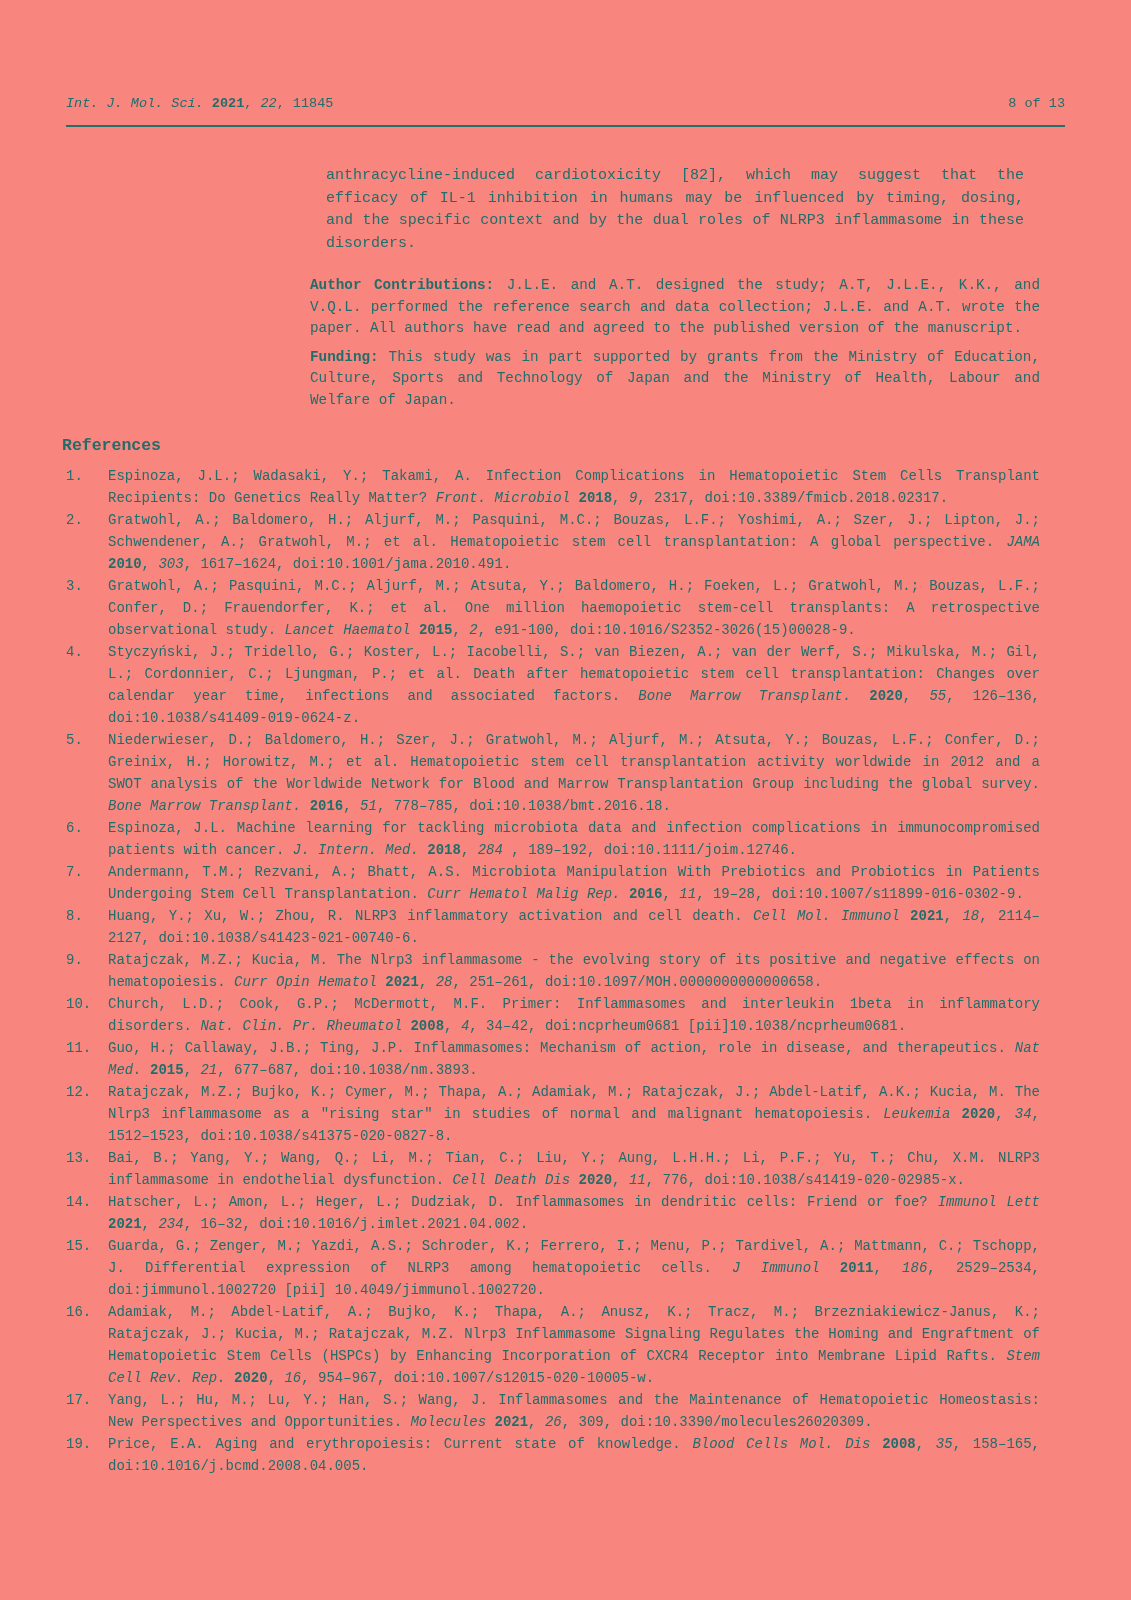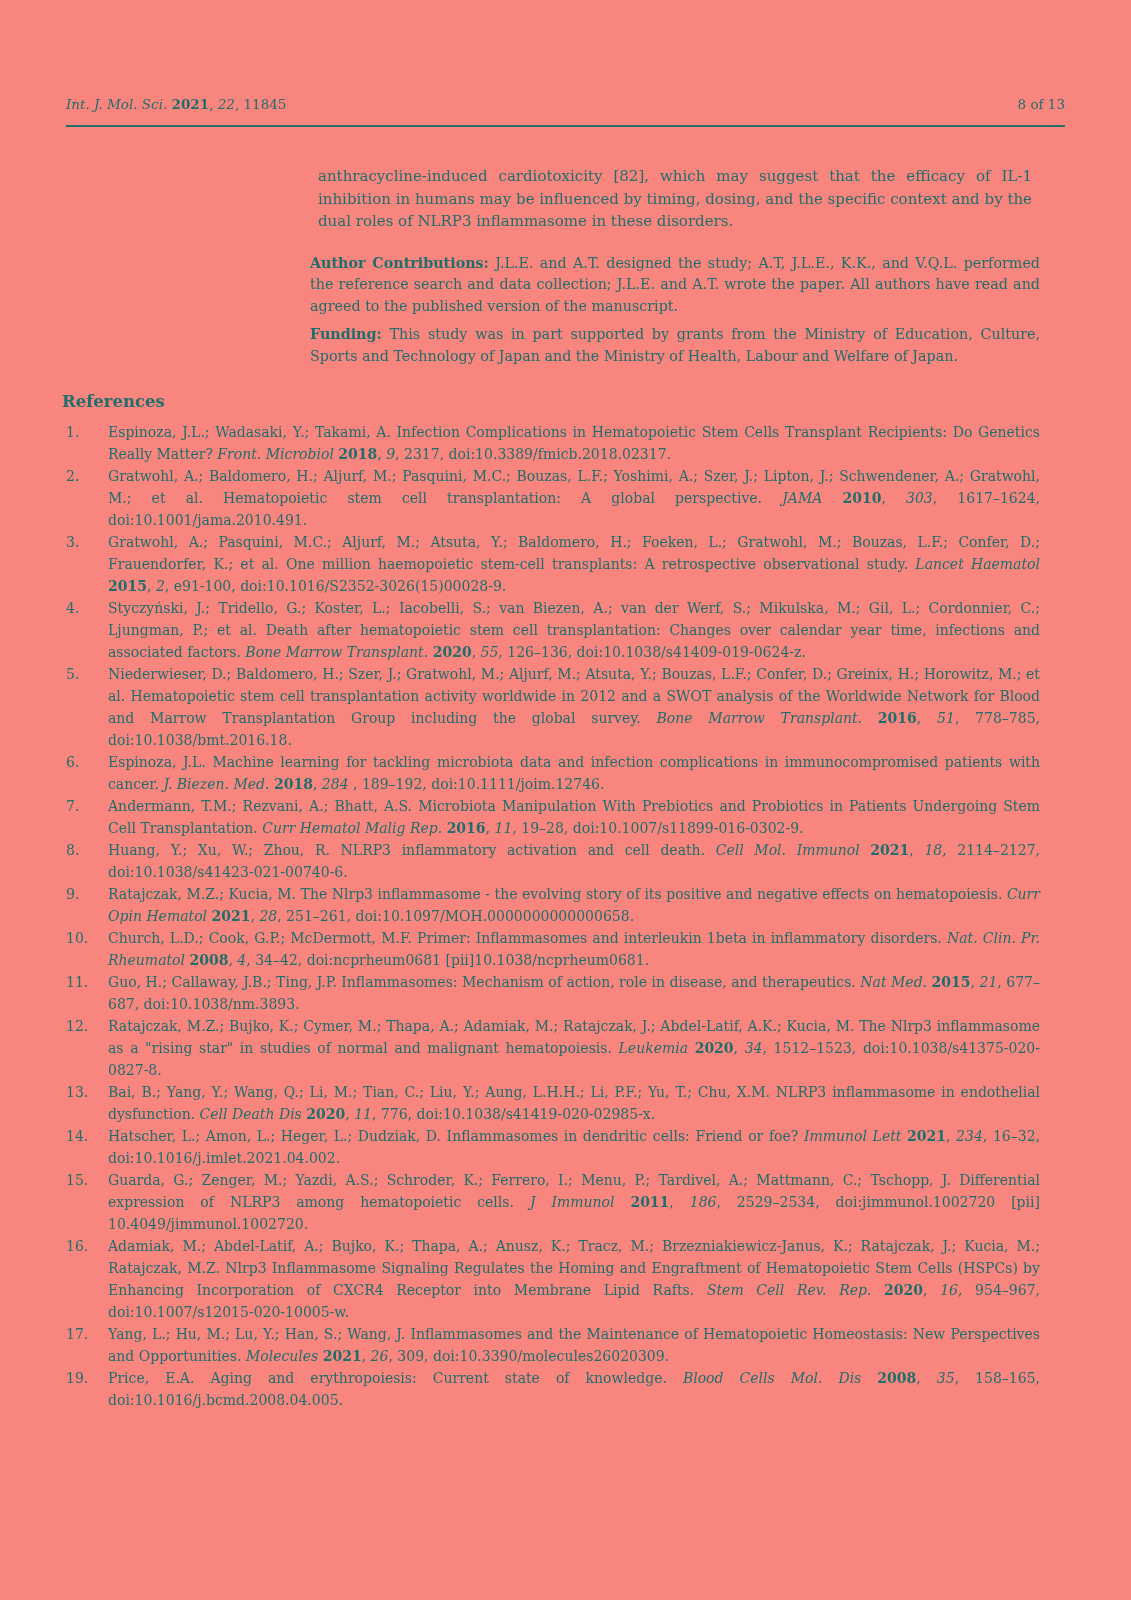--- a/index.html
+++ b/index.html
@@ -2,21 +2,21 @@
 <html><head>
 <meta charset="utf-8">
 <style>
   html, body { margin: 0; padding: 0; }
   body {
     width: 1131px; height: 1600px;
     background: #f8867e;
     font-family: "DejaVu Serif", "Liberation Serif", serif;
     color: #206e6c;
   }
-  .page { position: relative; width: 1131px; height: 1600px; overflow: hidden; }
+  .page { position: relative; width: 1131px; height: 1600px; overflow: hidden; font-family: Liberation Mono, monospace; }
 
   .header-row {
     display: flex; justify-content: space-between; align-items: baseline;
     padding: 96px 66px 0 66px;
     font-size: 13.5px; line-height: 16px;
   }
   .rule {
     margin: 13px 66px 0 66px;
     height: 0; border-top: 2.5px solid #236f6d;
   }
@@ -24,21 +24,21 @@
   .i { font-style: italic; }
   .b { font-weight: bold; }
 
   .notes {
     margin: 38px 91px 0 310px; 
     width: 730px;
   }
   .intro {
     font-size: 15px; line-height: 22.5px;
     text-align: justify;
-    margin: 8px;
+    margin: 16px;
   }
   .section {
     font-size: 14.3px; line-height: 21.5px;
     text-align: justify;
     margin: 0;
   }
   .section-first { margin-top: 20px; }
   .section-next { margin-top: 7px; }
   .section .label { font-weight: bold; }
 
@@ -86,21 +86,21 @@
   </div>
 
   <div class="refs-heading">References</div>
 
   <ol class="ref-list">
       <li><span class="ref-num">1.</span><span>Espinoza, J.L.; Wadasaki, Y.; Takami, A. Infection Complications in Hematopoietic Stem Cells Transplant Recipients: Do Genetics Really Matter? </span><span class="i">Front. Microbiol</span><span> </span><span class="b">2018</span><span>, </span><span class="i">9</span><span>, 2317, doi:10.3389/fmicb.2018.02317.</span></li>
       <li><span class="ref-num">2.</span><span>Gratwohl, A.; Baldomero, H.; Aljurf, M.; Pasquini, M.C.; Bouzas, L.F.; Yoshimi, A.; Szer, J.; Lipton, J.; Schwendener, A.; Gratwohl, M.; et al. Hematopoietic stem cell transplantation: A global perspective. </span><span class="i">JAMA</span><span> </span><span class="b">2010</span><span>, </span><span class="i">303</span><span>, 1617–1624, doi:10.1001/jama.2010.491.</span></li>
       <li><span class="ref-num">3.</span><span>Gratwohl, A.; Pasquini, M.C.; Aljurf, M.; Atsuta, Y.; Baldomero, H.; Foeken, L.; Gratwohl, M.; Bouzas, L.F.; Confer, D.; Frauendorfer, K.; et al. One million haemopoietic stem-cell transplants: A retrospective observational study. </span><span class="i">Lancet Haematol</span><span> </span><span class="b">2015</span><span>, </span><span class="i">2</span><span>, e91-100, doi:10.1016/S2352-3026(15)00028-9.</span></li>
       <li><span class="ref-num">4.</span><span>Styczyński, J.; Tridello, G.; Koster, L.; Iacobelli, S.; van Biezen, A.; van der Werf, S.; Mikulska, M.; Gil, L.; Cordonnier, C.; Ljungman, P.; et al. Death after hematopoietic stem cell transplantation: Changes over calendar year time, infections and associated factors. </span><span class="i">Bone Marrow Transplant.</span><span> </span><span class="b">2020</span><span>, </span><span class="i">55</span><span>, 126–136, doi:10.1038/s41409-019-0624-z.</span></li>
       <li><span class="ref-num">5.</span><span>Niederwieser, D.; Baldomero, H.; Szer, J.; Gratwohl, M.; Aljurf, M.; Atsuta, Y.; Bouzas, L.F.; Confer, D.; Greinix, H.; Horowitz, M.; et al. Hematopoietic stem cell transplantation activity worldwide in 2012 and a SWOT analysis of the Worldwide Network for Blood and Marrow Transplantation Group including the global survey. </span><span class="i">Bone Marrow Transplant.</span><span> </span><span class="b">2016</span><span>, </span><span class="i">51</span><span>, 778–785, doi:10.1038/bmt.2016.18.</span></li>
-      <li><span class="ref-num">6.</span><span>Espinoza, J.L. Machine learning for tackling microbiota data and infection complications in immunocompromised patients with cancer. </span><span class="i">J. Biezen. Med.</span><span> </span><span class="b">2018</span><span>, </span><span class="i">284</span><span> , 189–192, doi:10.1111/joim.12746.</span></li>
+      <li><span class="ref-num">6.</span><span>Espinoza, J.L. Machine learning for tackling microbiota data and infection complications in immunocompromised patients with cancer. </span><span class="i">J. Intern. Med.</span><span> </span><span class="b">2018</span><span>, </span><span class="i">284</span><span> , 189–192, doi:10.1111/joim.12746.</span></li>
       <li><span class="ref-num">7.</span><span>Andermann, T.M.; Rezvani, A.; Bhatt, A.S. Microbiota Manipulation With Prebiotics and Probiotics in Patients Undergoing Stem Cell Transplantation. </span><span class="i">Curr Hematol Malig Rep.</span><span> </span><span class="b">2016</span><span>, </span><span class="i">11</span><span>, 19–28, doi:10.1007/s11899-016-0302-9.</span></li>
       <li><span class="ref-num">8.</span><span>Huang, Y.; Xu, W.; Zhou, R. NLRP3 inflammatory activation and cell death. </span><span class="i">Cell Mol. Immunol</span><span> </span><span class="b">2021</span><span>, </span><span class="i">18</span><span>, 2114–2127, doi:10.1038/s41423-021-00740-6.</span></li>
       <li><span class="ref-num">9.</span><span>Ratajczak, M.Z.; Kucia, M. The Nlrp3 inflammasome - the evolving story of its positive and negative effects on hematopoiesis. </span><span class="i">Curr Opin Hematol</span><span> </span><span class="b">2021</span><span>, </span><span class="i">28</span><span>, 251–261, doi:10.1097/MOH.0000000000000658.</span></li>
       <li><span class="ref-num">10.</span><span>Church, L.D.; Cook, G.P.; McDermott, M.F. Primer: Inflammasomes and interleukin 1beta in inflammatory disorders. </span><span class="i">Nat. Clin. Pr. Rheumatol</span><span> </span><span class="b">2008</span><span>, </span><span class="i">4</span><span>, 34–42, doi:ncprheum0681 [pii]10.1038/ncprheum0681.</span></li>
       <li><span class="ref-num">11.</span><span>Guo, H.; Callaway, J.B.; Ting, J.P. Inflammasomes: Mechanism of action, role in disease, and therapeutics. </span><span class="i">Nat Med.</span><span> </span><span class="b">2015</span><span>, </span><span class="i">21</span><span>, 677–687, doi:10.1038/nm.3893.</span></li>
       <li><span class="ref-num">12.</span><span>Ratajczak, M.Z.; Bujko, K.; Cymer, M.; Thapa, A.; Adamiak, M.; Ratajczak, J.; Abdel-Latif, A.K.; Kucia, M. The Nlrp3 inflammasome as a "rising star" in studies of normal and malignant hematopoiesis. </span><span class="i">Leukemia</span><span> </span><span class="b">2020</span><span>, </span><span class="i">34</span><span>, 1512–1523, doi:10.1038/s41375-020-0827-8.</span></li>
       <li><span class="ref-num">13.</span><span>Bai, B.; Yang, Y.; Wang, Q.; Li, M.; Tian, C.; Liu, Y.; Aung, L.H.H.; Li, P.F.; Yu, T.; Chu, X.M. NLRP3 inflammasome in endothelial dysfunction. </span><span class="i">Cell Death Dis</span><span> </span><span class="b">2020</span><span>, </span><span class="i">11</span><span>, 776, doi:10.1038/s41419-020-02985-x.</span></li>
       <li><span class="ref-num">14.</span><span>Hatscher, L.; Amon, L.; Heger, L.; Dudziak, D. Inflammasomes in dendritic cells: Friend or foe? </span><span class="i">Immunol Lett</span><span> </span><span class="b">2021</span><span>, </span><span class="i">234</span><span>, 16–32, doi:10.1016/j.imlet.2021.04.002.</span></li>
       <li><span class="ref-num">15.</span><span>Guarda, G.; Zenger, M.; Yazdi, A.S.; Schroder, K.; Ferrero, I.; Menu, P.; Tardivel, A.; Mattmann, C.; Tschopp, J. Differential expression of NLRP3 among hematopoietic cells. </span><span class="i">J Immunol</span><span> </span><span class="b">2011</span><span>, </span><span class="i">186</span><span>, 2529–2534, doi:jimmunol.1002720 [pii] 10.4049/jimmunol.1002720.</span></li>
       <li><span class="ref-num">16.</span><span>Adamiak, M.; Abdel-Latif, A.; Bujko, K.; Thapa, A.; Anusz, K.; Tracz, M.; Brzezniakiewicz-Janus, K.; Ratajczak, J.; Kucia, M.; Ratajczak, M.Z. Nlrp3 Inflammasome Signaling Regulates the Homing and Engraftment of Hematopoietic Stem Cells (HSPCs) by Enhancing Incorporation of CXCR4 Receptor into Membrane Lipid Rafts. </span><span class="i">Stem Cell Rev. Rep.</span><span> </span><span class="b">2020</span><span>, </span><span class="i">16</span><span>, 954–967, doi:10.1007/s12015-020-10005-w.</span></li>

